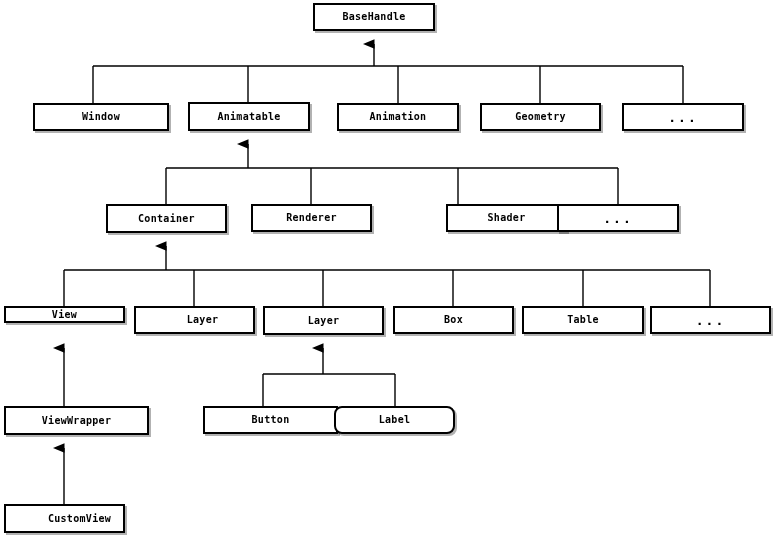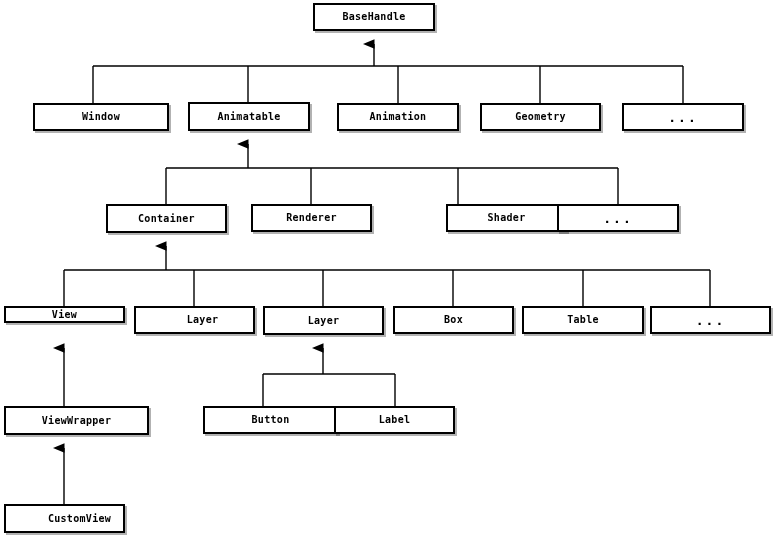--- a/index.html
+++ b/index.html
@@ -157,21 +157,21 @@
   <div class="node ellipsis" style="left:650px; top:306px; width:121px; height:28px;">
     <span>...</span>
   </div>
 
   <div class="node" style="left:4px; top:406px; width:145px; height:29px;">
     <span>ViewWrapper</span>
   </div>
   <div class="node" style="left:203px; top:406px; width:135px; height:28px;">
     <span>Button</span>
   </div>
-  <div class="node" style="left:334px; top:406px; width:121px; height:28px;">
+  <div class="node" style="left:334px; top:406px; width:121px; height:28px;border-radius:8px;">
     <span>Label</span>
   </div>
 
   <div class="node" style="left:4px; top:504px; width:121px; height:29px;padding-left:30px;">
     <span>CustomView</span>
   </div>
 
 </div>
 
 </body></html>

